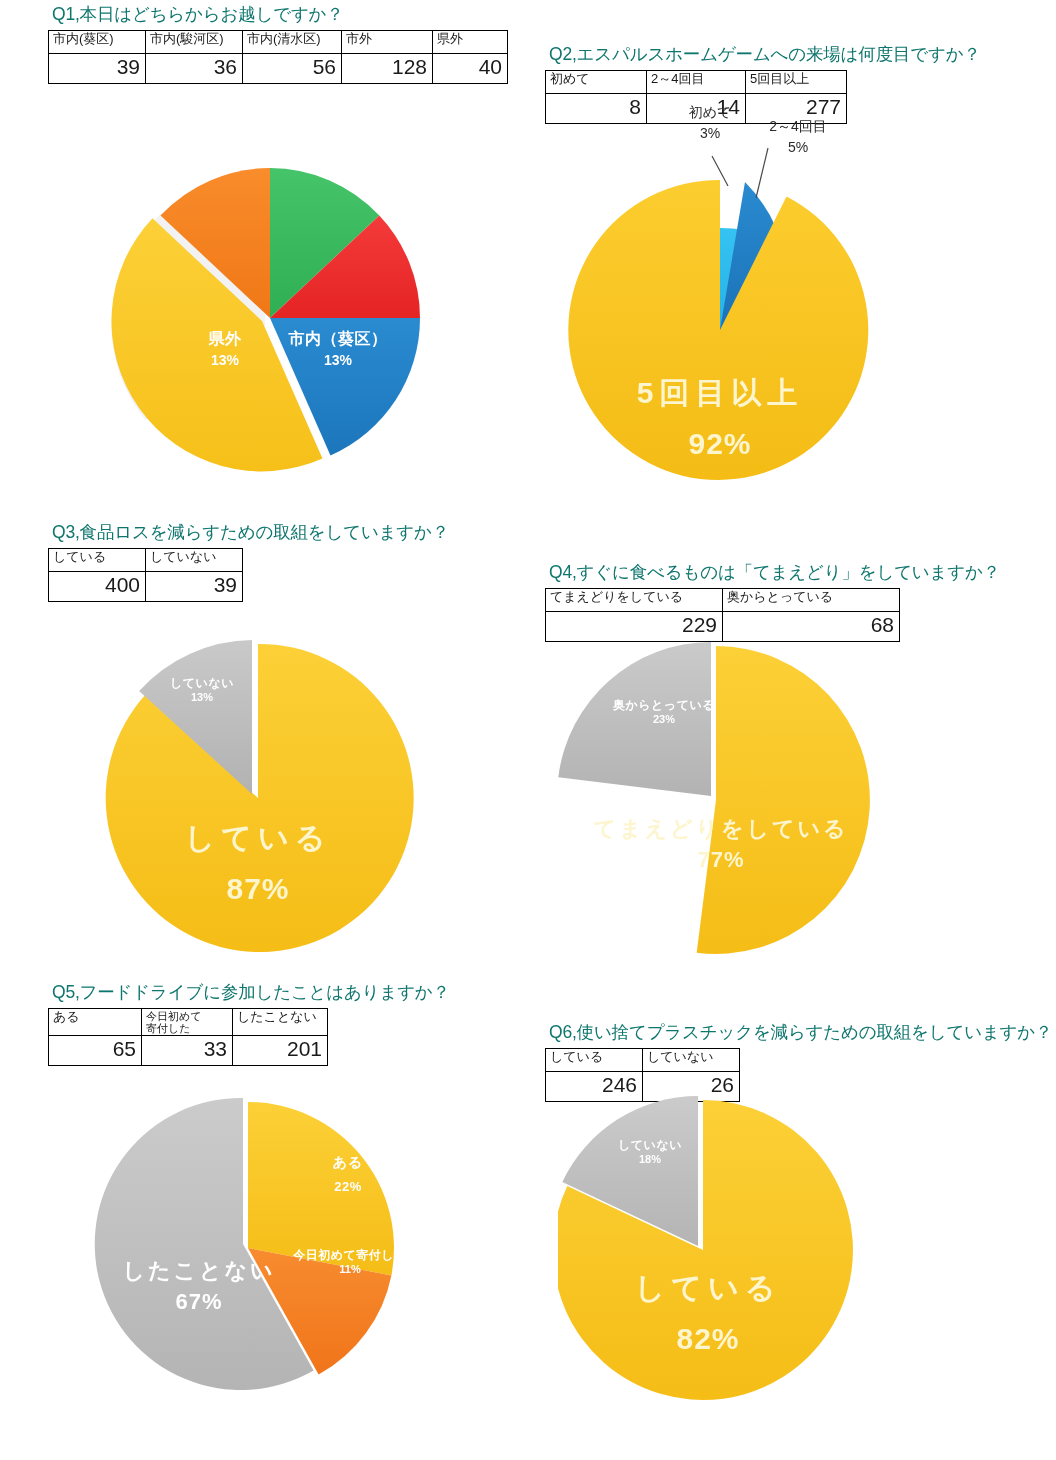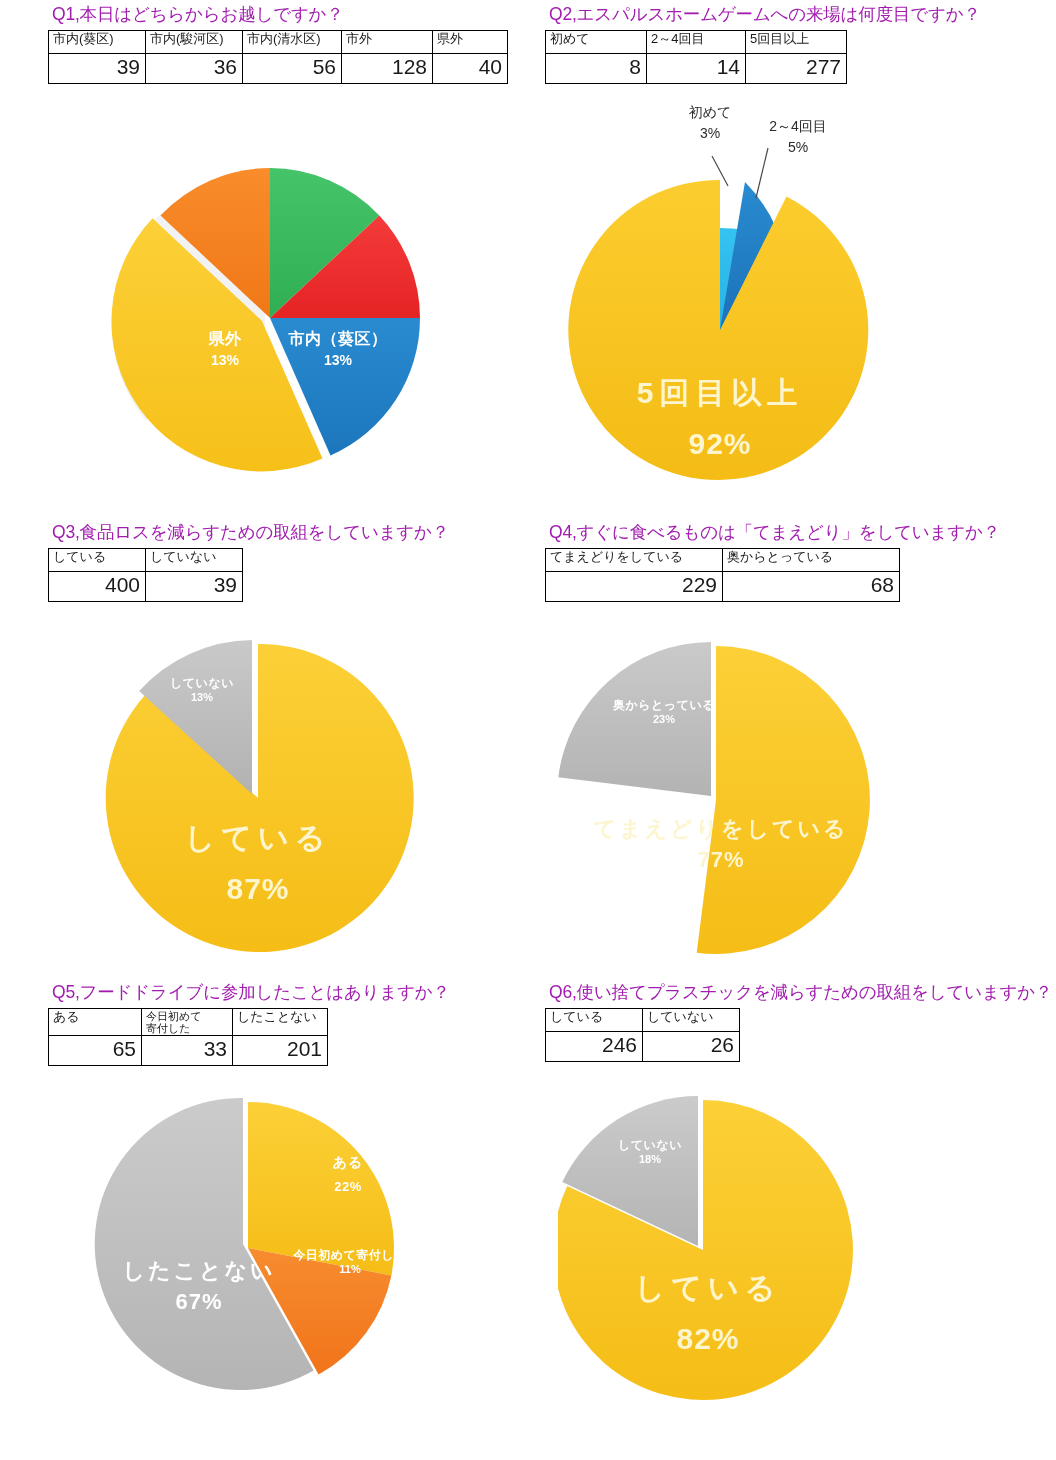--- a/index.html
+++ b/index.html
@@ -19,31 +19,31 @@
     position: relative;
     width: 1056px;
     height: 1460px;
   }
   
   .qblock {
     position: absolute;
     width: 500px;
   }
   .q-col-left  { left: 48px; }
-  .q-col-right { left: 545px; }
+  .q-col-right { left: 545px; margin-top: 40px; }
   .q-row-1 { top: 4px; }
   .q-row-2 { top: 522px; }
   .q-row-3 { top: 982px; }
 
   .q-heading {
     font-size: 17.5px;
     line-height: 1.25;
     letter-spacing: -0.2px;
     white-space: nowrap;
-    color: #a21caf;
+    color: #0f766e;
     margin: 0 0 4px 4px;
   }
   
   table.qtable {
     border-collapse: collapse;
     table-layout: fixed;
     background: #fff;
   }
   table.qtable td, table.qtable th {
     border: 1px solid #000;

